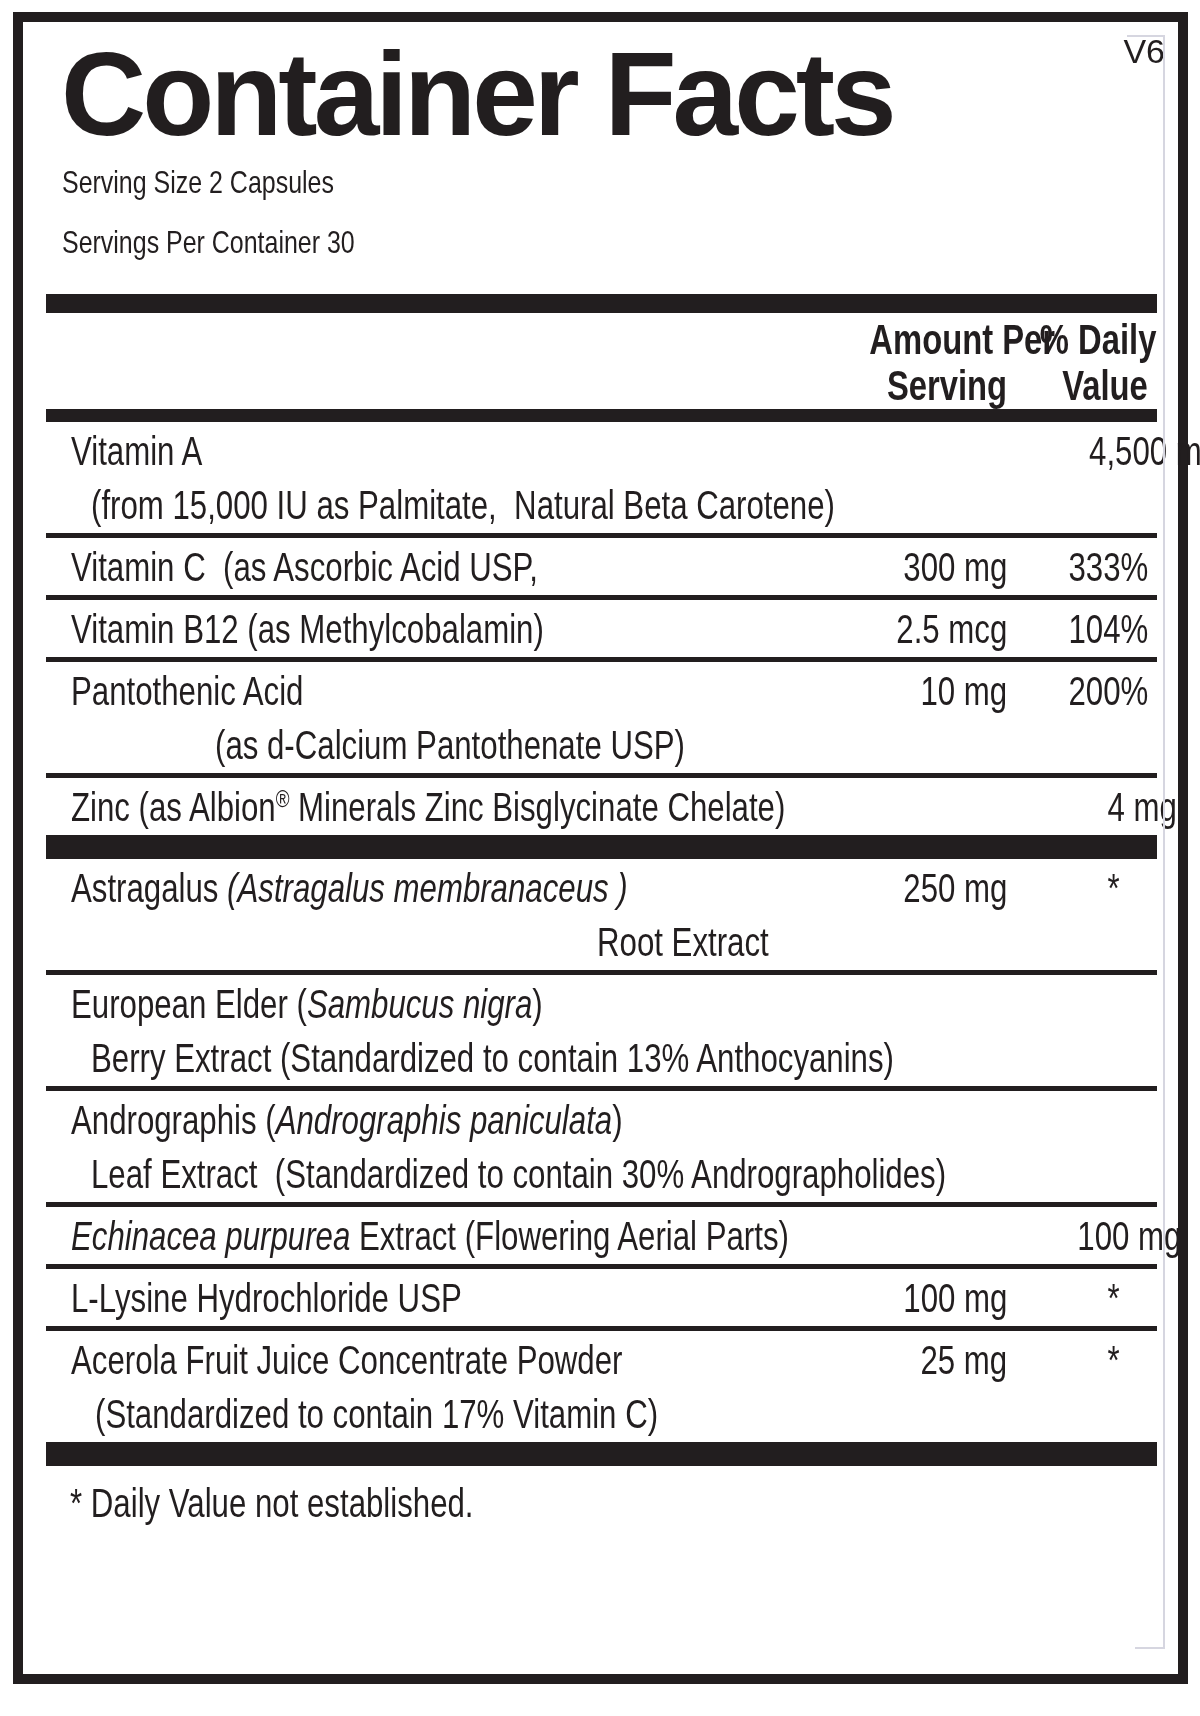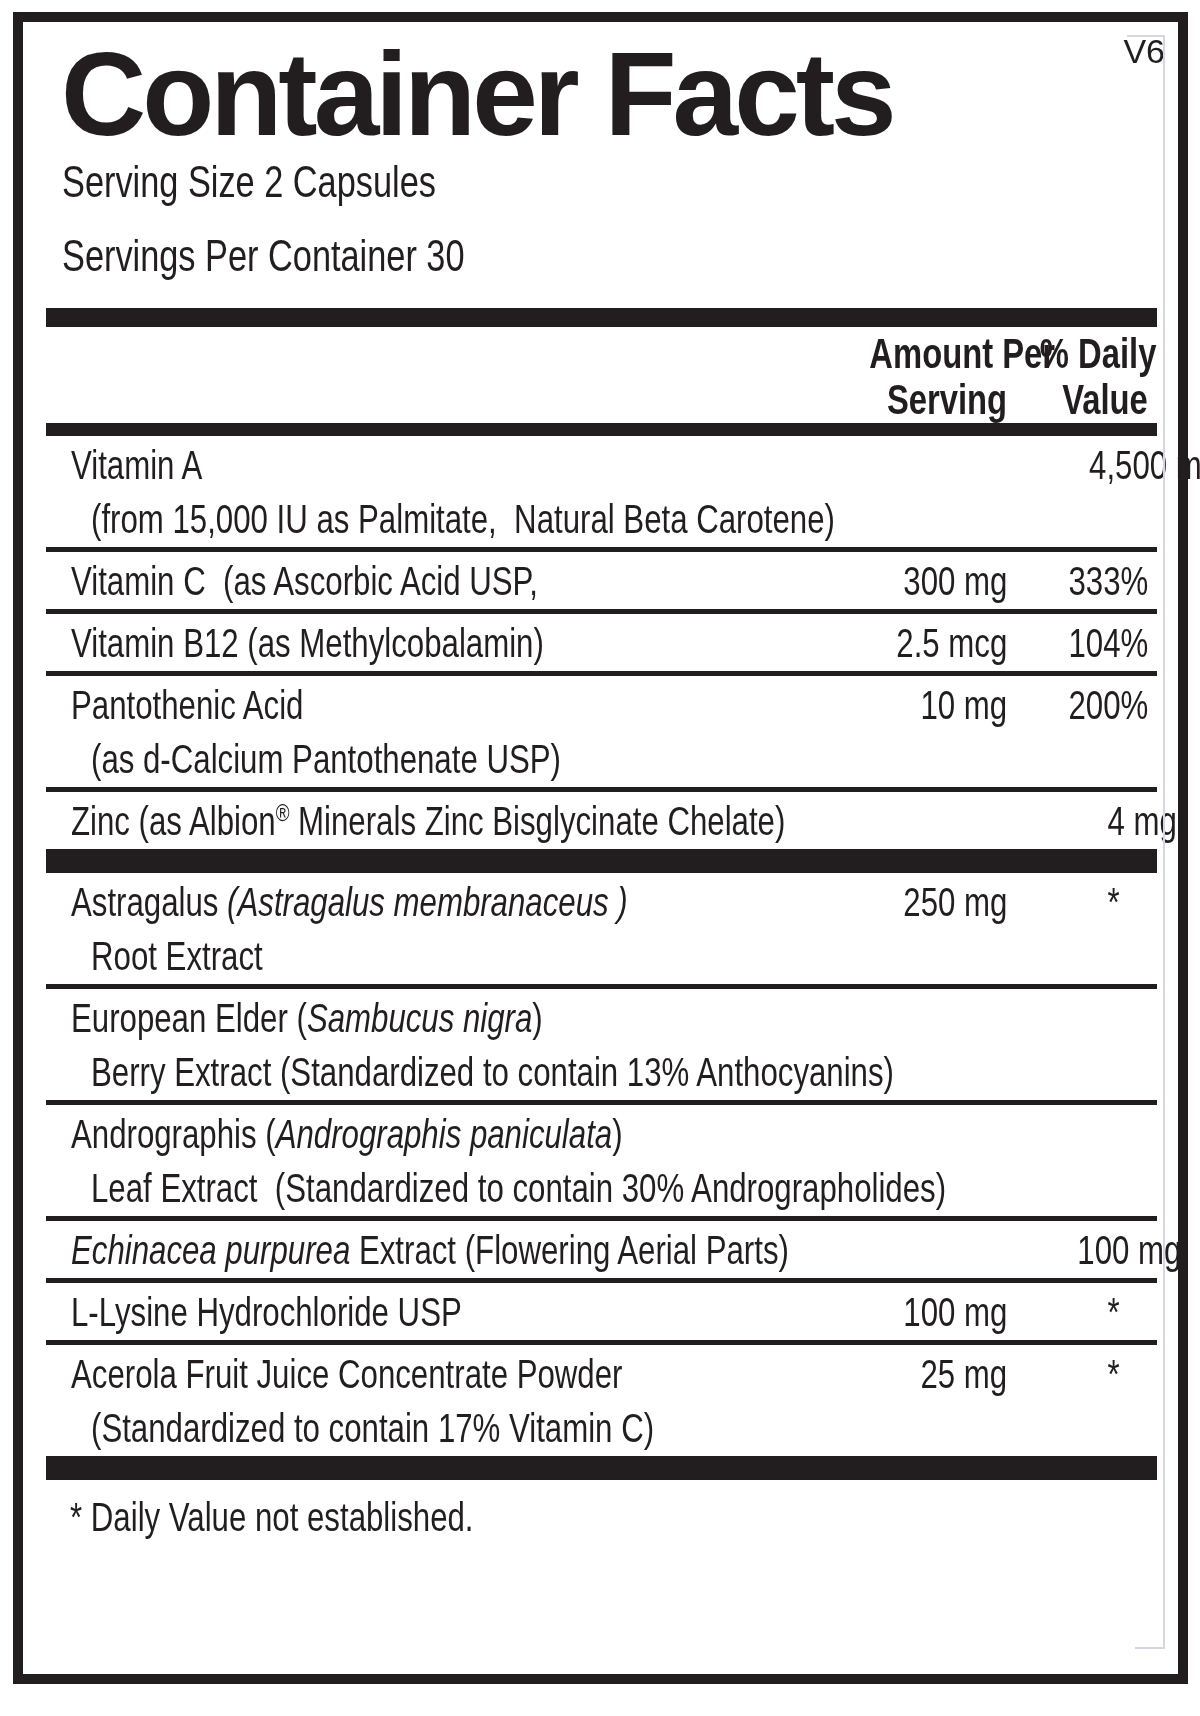--- a/index.html
+++ b/index.html
@@ -15,39 +15,39 @@
     position:absolute; left:13px; top:12px; width:1175px; height:1672px;
     border:10px solid var(--ink); box-sizing:border-box; background:#ffffff;
   }
   .version {
     position:absolute; top:12px; right:13px; font-size:34px; line-height:34px;
   }
   .title {
     margin:16px 0 0 38px; font-size:118px; line-height:112px; font-weight:bold;
     letter-spacing:-4px; white-space:nowrap;
   }
-  .serving { font-size:44px; line-height:52px; margin-left:39px; }
+  .serving { font-size:32px; line-height:52px; margin-left:39px; }
   .serving.first { margin-top:6px; }
-  .serving.second { margin-top:22px; }
+  .serving.second { margin-top:8px; }
   .cx { display:inline-block; white-space:pre; transform:scaleX(0.78); transform-origin:0 50%; }
   .right .cx, .amt .cx, .dv .cx { transform-origin:100% 50%; }
   .bar { background:var(--ink); width:1111px; margin-left:23px; }
   .bar.b1 { height:19px; margin-top:26px; }
   .bar.b2 { height:13px; }
   .grid {
     display:grid; grid-template-columns:1fr 190px 141px;
     width:1111px; margin-left:23px; box-sizing:border-box;
     align-items:start;
   }
   .header-row { padding:4px 9px 0 25px; }
   .hl { font-size:42px; line-height:46px; font-weight:bold; text-align:right; }
   .row { padding:2px 9px 1px 25px; }
   .line, .amt, .dv { font-size:40px; line-height:54px; }
   .line { white-space:nowrap; }
-  .indent { padding-left:20px; }
+  .indent { padding-left:20px;text-align:right; }
   .amt, .dv { text-align:right; }
   .dv.star { padding-right:28px; }
   .sep-thin { height:5px; background:var(--ink); width:1111px; margin-left:23px; }
   .sep-thick { height:24px; background:var(--ink); width:1111px; margin-left:23px; }
   .footnote { width:1111px; margin:10px 0 0 23px; padding-left:24px; font-size:40px; line-height:54px;text-decoration:underline; }
   sup { font-size:24px; line-height:0; vertical-align:super; }
   .it { font-style:italic; }
   .artifact { position:absolute; background:var(--artifact); }
   .artifact.v1 { left:1163px; top:35px; width:2px; height:1613px; }
   .artifact.h1 { left:1127px; top:35px; width:38px; height:2px; }

